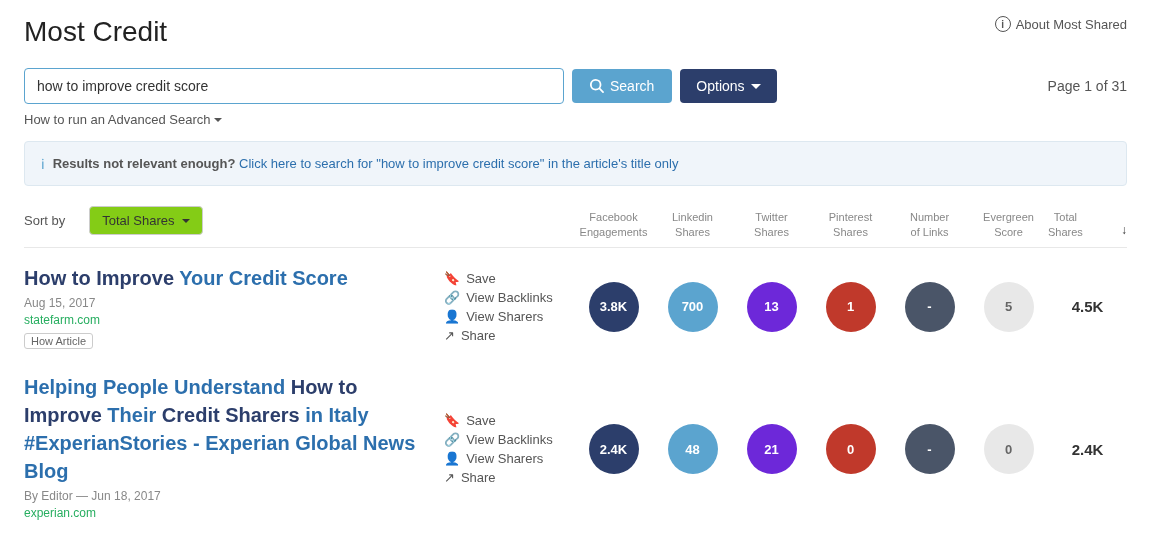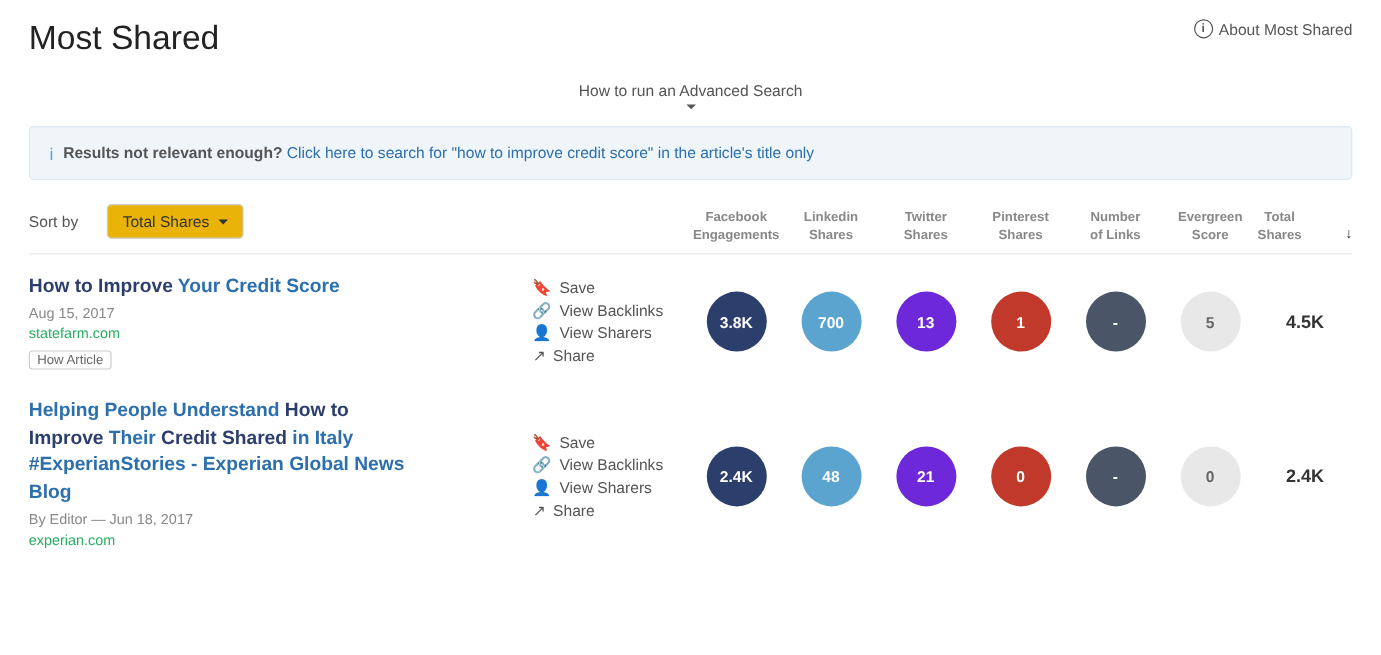--- a/index.html
+++ b/index.html
@@ -13,38 +13,38 @@
     .info-circle { display: inline-flex; align-items: center; justify-content: center; width: 16px; height: 16px; border: 1.5px solid #555; border-radius: 50%; font-size: 10px; font-weight: bold; }
 
     .search-row { display: flex; align-items: center; gap: 8px; margin-bottom: 8px; }
     .search-input { flex: 1; max-width: 540px; padding: 9px 12px; border: 1.5px solid #5ba4cf; border-radius: 4px; font-size: 14px; outline: none; color: #333; }
     .search-btn { display: flex; align-items: center; gap: 6px; background: #5ba4cf; color: #fff; border: none; border-radius: 4px; padding: 9px 18px; font-size: 14px; cursor: pointer; }
     .search-icon-svg { width: 14px; height: 14px; fill: #fff; }
     .options-btn { display: flex; align-items: center; gap: 6px; background: #2c3e6b; color: #fff; border: none; border-radius: 4px; padding: 9px 16px; font-size: 14px; cursor: pointer; }
     .chevron-down { display: inline-block; width: 0; height: 0; border-left: 5px solid transparent; border-right: 5px solid transparent; border-top: 5px solid #fff; }
     .page-info { margin-left: auto; font-size: 14px; color: #555; white-space: nowrap; align-self: center; }
 
-    .advanced-search-link { display: flex; align-items: center; gap: 4px; color: #555; font-size: 13px; cursor: pointer; margin-bottom: 14px; flex-direction: column; }
+    .advanced-search-link { display: flex; align-items: center; gap: 4px; color: #555; font-size: 13px; cursor: pointer; margin-bottom: 14px; }
     .chevron-down-gray { display: inline-block; width: 0; height: 0; border-left: 4px solid transparent; border-right: 4px solid transparent; border-top: 4px solid #555; }
 
     .relevance-banner { background: #f0f5fa; border: 1px solid #dde8f0; border-radius: 4px; padding: 12px 16px; margin-bottom: 20px; font-size: 13px; color: #555; display: flex; align-items: center; gap: 8px; }
     .relevance-banner .info-icon { color: #5ba4cf; font-size: 14px; flex-shrink: 0; }
     .relevance-banner .click-link { color: #2c6fad; cursor: pointer; font-weight: 500; }
     .sort-label { font-size: 13px; color: #555; }
-    .sort-dropdown { display: flex; align-items: center; gap: 8px; border: 1px solid #ccc; border-radius: 4px; padding: 6px 12px; cursor: pointer; font-size: 13px; color: #333; background: #eab308; }
+    .sort-dropdown { display: flex; align-items: center; gap: 8px; border: 1px solid #ccc; border-radius: 4px; padding: 6px 12px; cursor: pointer; font-size: 13px; color: #333; background: #84cc16; }
     .chevron-down-dark { display: inline-block; width: 0; height: 0; border-left: 4px solid transparent; border-right: 4px solid transparent; border-top: 4px solid #333; }
     .col-header { text-align: center; font-size: 11px; color: #888; line-height: 1.3; flex: 1; }
     .col-header.sorted { display: flex; align-items: flex-end; justify-content: space-between; gap: 3px; }
     .sort-arrow { font-size: 12px; color: #333; }
 
     .divider { border: none; border-top: 1px solid #e8e8e8; margin-bottom: 16px; }
 
     .result-item { display: flex; align-items: center; margin-bottom: 24px; }
     .result-content { flex: 0 0 420px; padding-right: 20px; }
-    .result-title { font-size: 16px; font-weight: 600; color: #2c6fad; cursor: pointer; margin-bottom: 4px; line-height: 1.4; }
+    .result-title { font-size: 20px; font-weight: 600; color: #2c6fad; cursor: pointer; margin-bottom: 4px; line-height: 1.4; }
     .result-meta { font-size: 12px; color: #888; margin-bottom: 3px; }
     .result-domain { font-size: 12px; color: #27ae60; cursor: pointer; margin-bottom: 5px; }
     .result-tag { display: inline-block; border: 1px solid #ccc; border-radius: 3px; font-size: 11px; color: #666; padding: 1px 6px; }
 
     .result-actions { flex: 0 0 130px; display: flex; flex-direction: column; gap: 4px; }
     .action-item { display: flex; align-items: center; gap: 6px; font-size: 13px; color: #555; cursor: pointer; }
     .action-icon { font-size: 13px; }
 
     .result-metrics { display: flex; flex: 1; align-items: center; gap: 0; }
     .metric-cell { flex: 1; display: flex; justify-content: center; align-items: center; }
@@ -58,27 +58,41 @@
     .circle-light-gray { background: #e8e8e8; color: #666; }
 
     .total-shares-val { font-size: 15px; font-weight: 600; color: #333; }
   </style>
 </head>
 <body>
 
 <div class="page-wrapper">
 
   <div class="top-header">
-    <h1 class="page-title">Most Shared</h1>
+    <h1 class="page-title">Most Credit</h1>
     <a class="about-link">
       <span class="info-circle">i</span>
       <span>About Most Shared</span>
     </a>
   </div>
 
+  <div class="search-row">
+    <input class="search-input" type="text" value="how to improve credit score" style="">
+    <button class="search-btn">
+      <svg class="search-icon-svg" viewBox="0 0 16 16">
+        <path d="M11.742 10.344a6.5 6.5 0 1 0-1.397 1.398l3.85 3.85a1 1 0 0 0 1.415-1.414l-3.868-3.834zM6.5 11a4.5 4.5 0 1 1 0-9 4.5 4.5 0 0 1 0 9z"></path>
+      </svg>
+      <span>Search</span>
+    </button>
+    <button class="options-btn">
+      <span>Options</span>
+      <span class="chevron-down"></span>
+    </button>
+    <div class="page-info">Page 1 of 31</div>
+  </div>
 
   <div class="advanced-search-link">
     <span>How to run an Advanced Search</span>
     <span class="chevron-down-gray"></span>
   </div>
 
   <div class="relevance-banner">
     <span class="info-icon">ℹ</span>
     <span>
       <strong>Results not relevant enough?</strong>
@@ -89,21 +103,21 @@
 
   <div style="display:flex; align-items:flex-end; margin-bottom:8px;">
     <div style="flex:0 0 420px; display:flex; align-items:center; gap:24px; padding-bottom:4px;">
       <span class="sort-label">Sort by</span>
       <div class="sort-dropdown">
         <span>Total Shares</span>
         <span class="chevron-down-dark"></span>
       </div>
     </div>
     <div style="flex:0 0 130px;"></div>
-    <div style="display:flex; flex:1; gap:0;font-weight:bold;">
+    <div style="display:flex; flex:1; gap:0;">
       <div class="col-header">Facebook<br>Engagements</div>
       <div class="col-header">Linkedin<br>Shares</div>
       <div class="col-header">Twitter<br>Shares</div>
       <div class="col-header">Pinterest<br>Shares</div>
       <div class="col-header">Number<br>of Links</div>
       <div class="col-header">Evergreen<br>Score</div>
       <div class="col-header sorted">
         <span>Total<br>Shares</span>
         <span class="sort-arrow">↓</span>
       </div>
@@ -160,21 +174,21 @@
       </div>
       <div class="metric-cell">
         <span class="total-shares-val">4.5K</span>
       </div>
     </div>
   </div>
 
   <div class="result-item">
     <div class="result-content">
       <div class="result-title">
-        Helping People Understand <strong><span style="color:#2c3e6b;">How to<br>Improve</span></strong> Their <strong><span style="color:#2c3e6b;">Credit Shared</span></strong> in Italy<br>#ExperianStories - Experian Global News<br>Blog
+        Helping People Understand <strong><span style="color:#2c3e6b;">How to<br>Improve</span></strong> Their <strong><span style="color:#2c3e6b;">Credit Sharers</span></strong> in Italy<br>#ExperianStories - Experian Global News<br>Blog
       </div>
       <div class="result-meta">By Editor — Jun 18, 2017</div>
       <div class="result-domain">experian.com</div>
     </div>
     <div class="result-actions">
       <div class="action-item">
         <span class="action-icon">🔖</span>
         <span>Save</span>
       </div>
       <div class="action-item">

